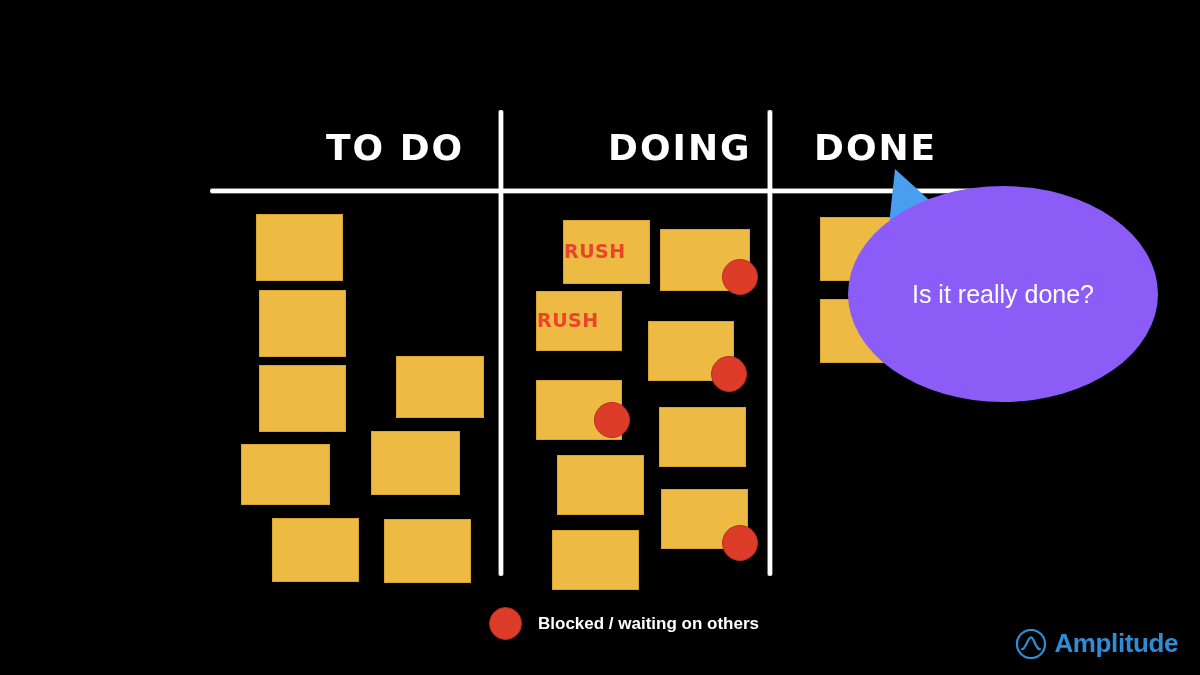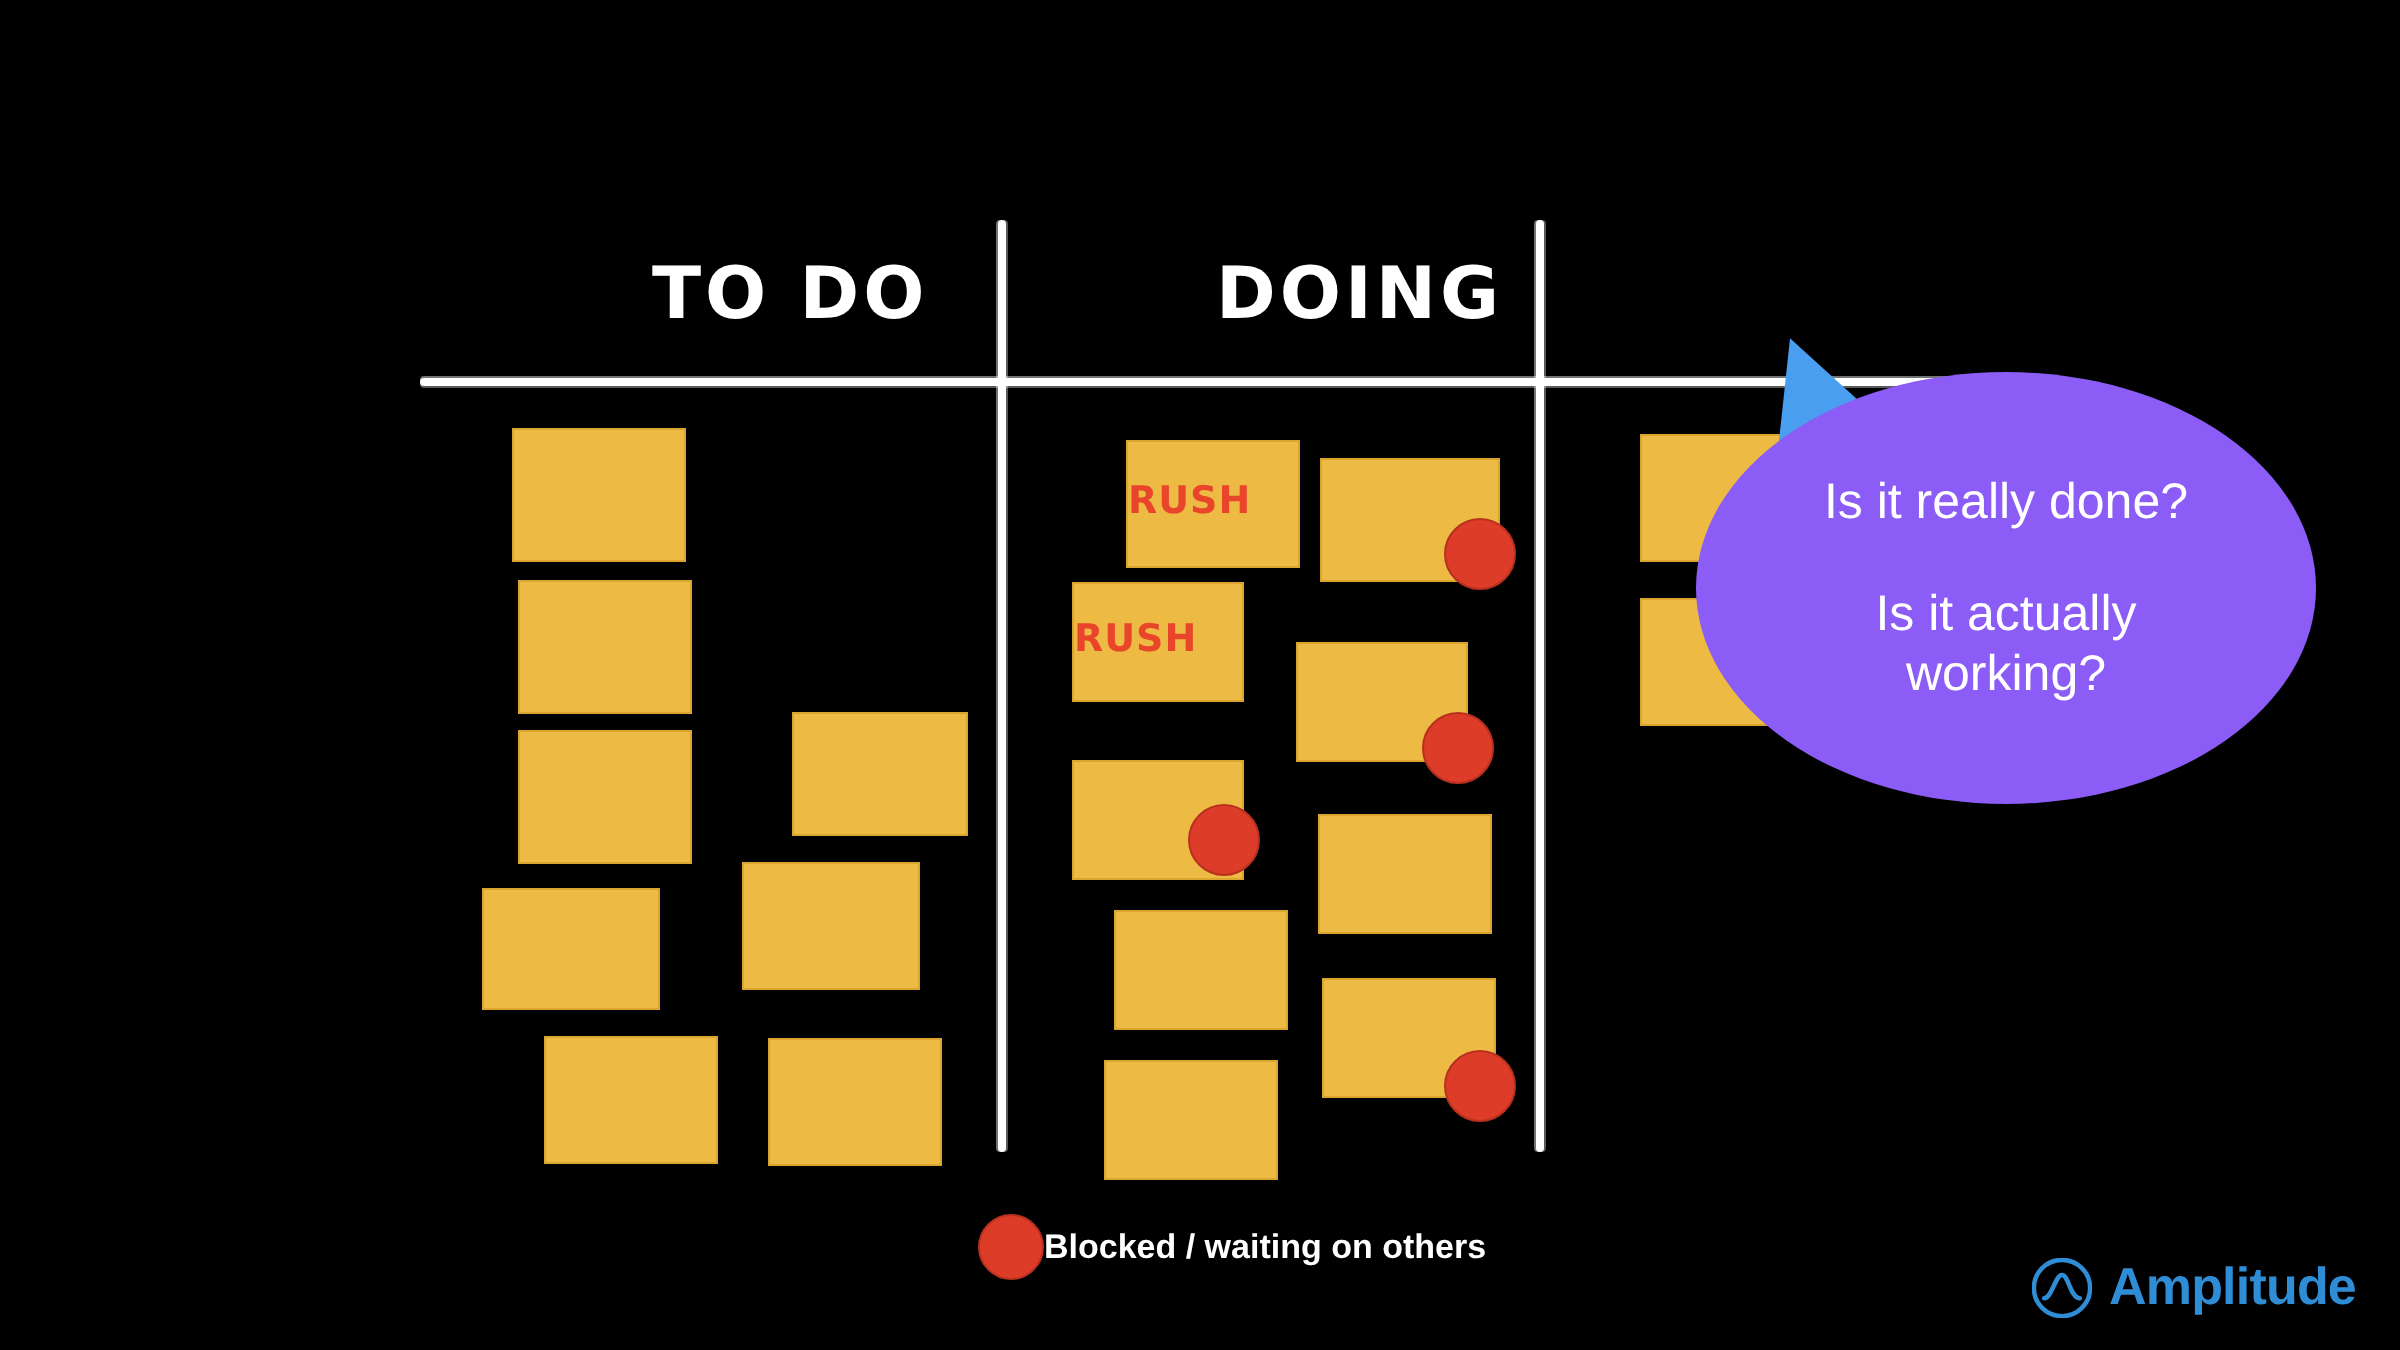--- a/index.html
+++ b/index.html
@@ -124,20 +124,21 @@
     white-space: pre-line;
   }
 
   
   #legend {
     position: absolute;
     left: 489px;
     top: 607px;
     display: flex;
     align-items: center;
+    gap: 16px;
     z-index: 4;
   }
   #legend .legend-dot {
     width: 33px;
     height: 33px;
     background: #dc3c28;
     border: 1px solid #b8301f;
     border-radius: 50%;
     box-sizing: border-box;
   }
@@ -172,20 +173,21 @@
 <body>
 
 <div id="stage">
 
   <div class="board-line hline" style="left:210px; top:189px; width:775px;"></div>
   <div class="board-line vline" style="left:499px; top:110px; height:466px;"></div>
   <div class="board-line vline" style="left:768px; top:110px; height:466px;"></div>
 
   <div class="col-header" style="left:326px; top:130px;">TO DO</div>
   <div class="col-header" style="left:576px; top:130px;margin-left:32px;">DOING</div>
+  <div class="col-header" style="left:814px; top:130px;">DONE</div>
 
   <div id="cards-layer">
       <div class="card" style="left: 256px; top: 214px; width: 85px; height: 65px; background: rgb(237, 187, 67);"></div>
       <div class="card" style="left: 259px; top: 290px; width: 85px; height: 65px; background: rgb(237, 187, 67);"></div>
       <div class="card" style="left: 259px; top: 365px; width: 85px; height: 65px; background: rgb(237, 187, 67);"></div>
       <div class="card" style="left: 396px; top: 356px; width: 86px; height: 60px; background: rgb(237, 187, 67);"></div>
       <div class="card" style="left: 241px; top: 444px; width: 87px; height: 59px; background: rgb(237, 187, 67);"></div>
       <div class="card" style="left: 371px; top: 431px; width: 87px; height: 62px; background: rgb(237, 187, 67);"></div>
       <div class="card" style="left: 272px; top: 518px; width: 85px; height: 62px; background: rgb(237, 187, 67);"></div>
       <div class="card" style="left: 384px; top: 519px; width: 85px; height: 62px; background: rgb(237, 187, 67);"></div>
@@ -210,22 +212,20 @@
       <div class="dot" style="left: 722px; top: 259px; width: 36px; height: 36px; background: rgb(220, 60, 40);"></div>
       <div class="dot" style="left: 711px; top: 356px; width: 36px; height: 36px; background: rgb(220, 60, 40);"></div>
       <div class="dot" style="left: 594px; top: 402px; width: 36px; height: 36px; background: rgb(220, 60, 40);"></div>
       <div class="dot" style="left: 722px; top: 525px; width: 36px; height: 36px; background: rgb(220, 60, 40);"></div>
     </div>
 
   <div id="bubble-tail"></div>
   <div id="bubble">
     <div id="bubble-text">
       <div class="q">Is it really done?</div>
-      <div class="q">Is it actually
-working?</div>
     </div>
   </div>
 
   <div id="legend">
     <div class="legend-dot"></div>
     <div class="legend-label">Blocked / waiting on others</div>
   </div>
 
   <div id="logo">
     <span style="display:inline-flex;">

